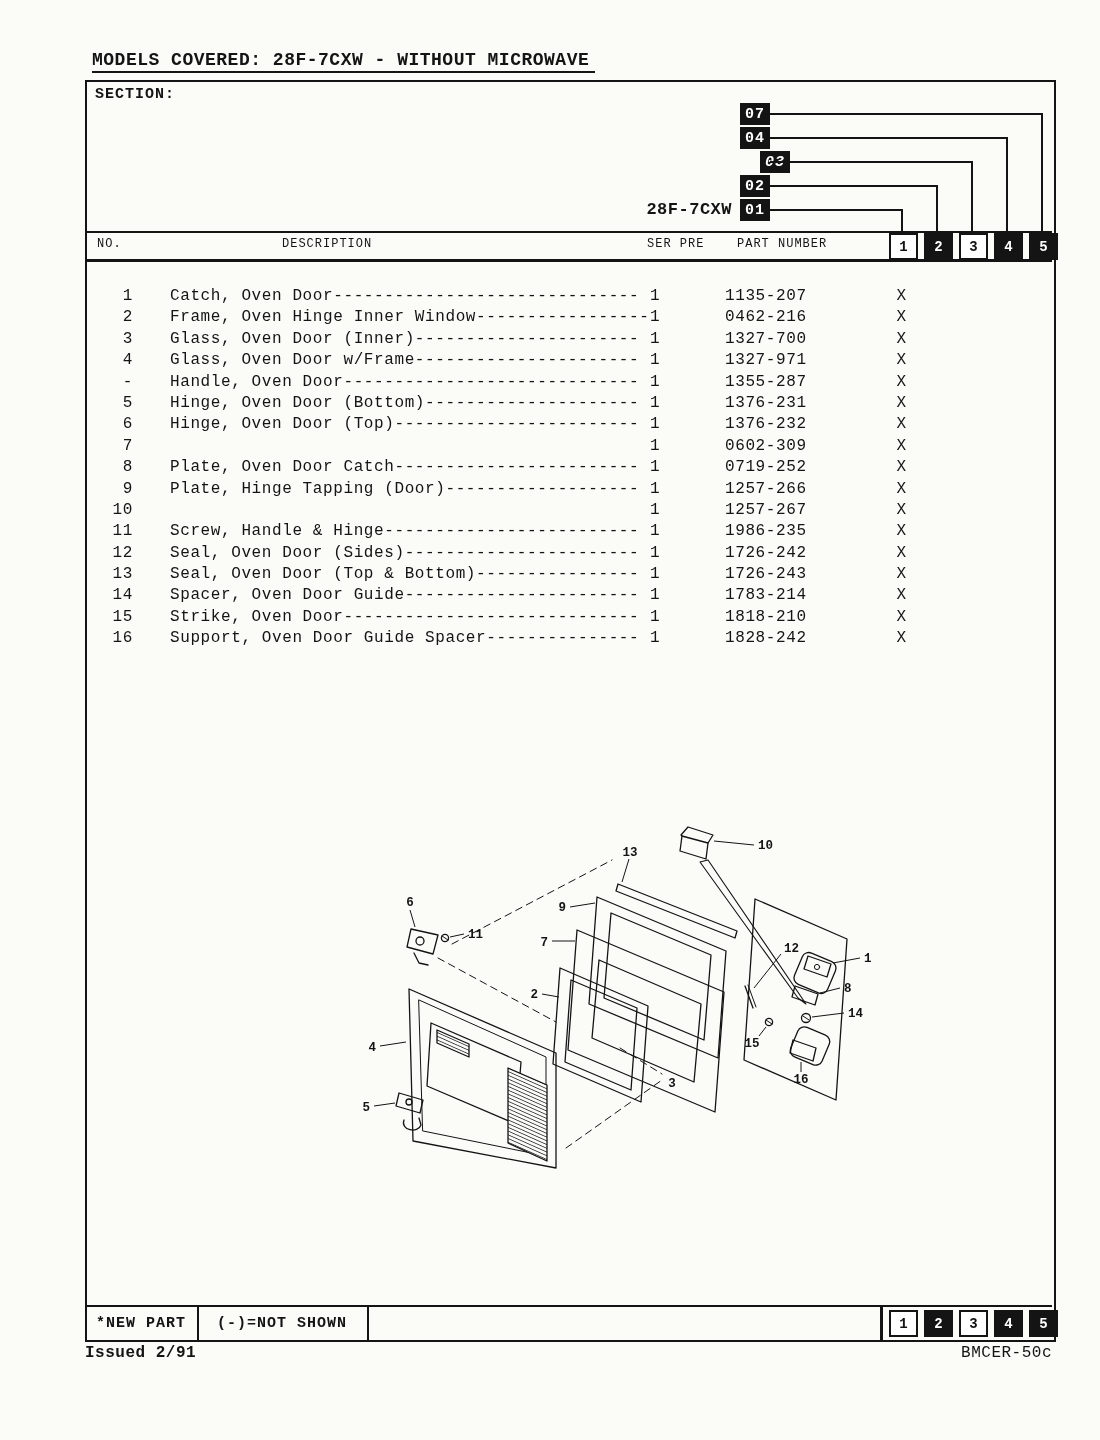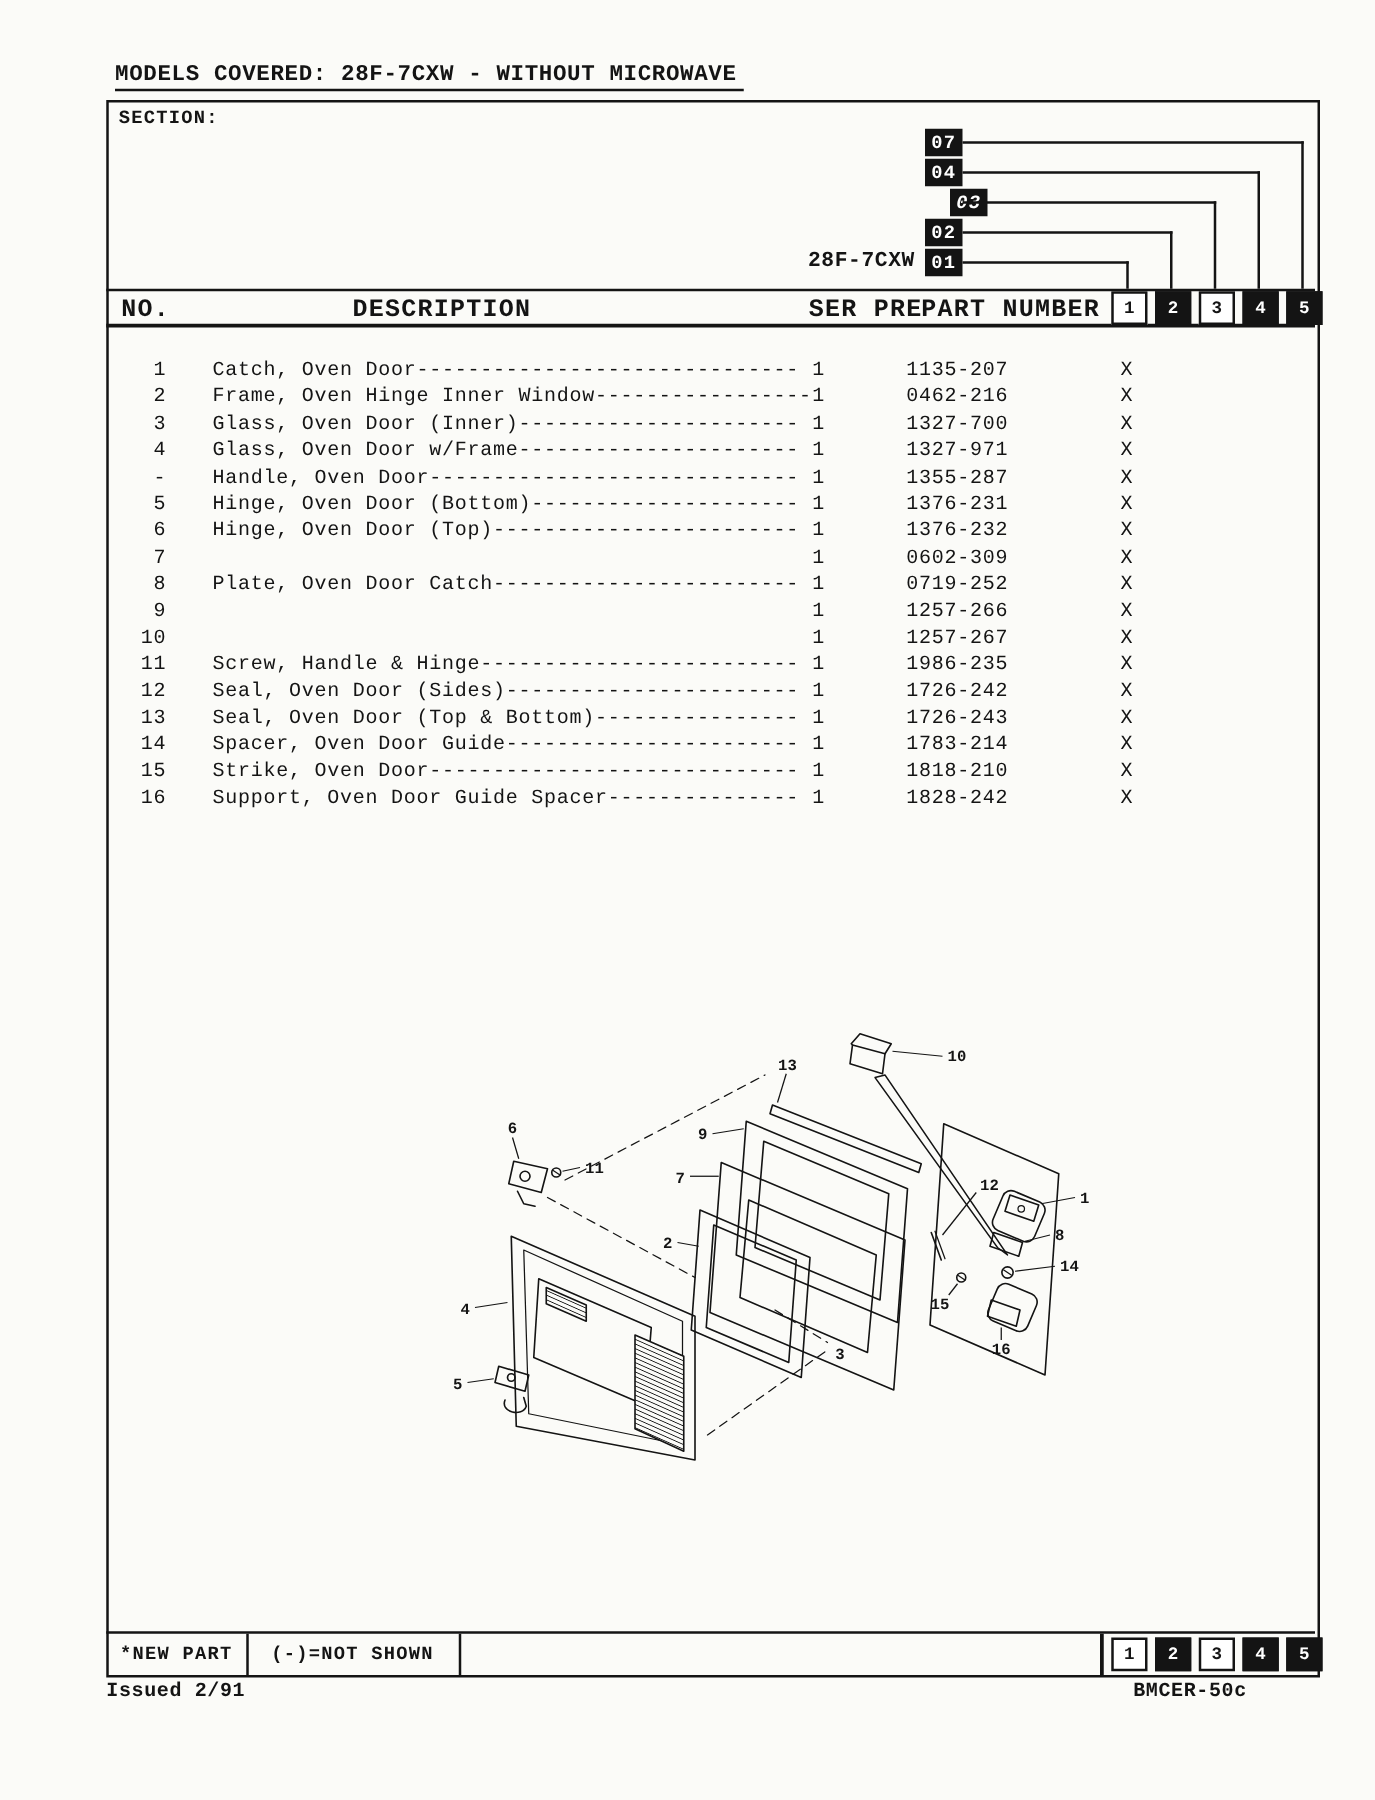--- a/index.html
+++ b/index.html
@@ -9,38 +9,38 @@
   .layer{position:absolute;left:0;top:0;width:1100px;height:1440px;pointer-events:none}
   .heading{left:92px;top:50px;font-size:18px;font-weight:bold;letter-spacing:.5px;
            border-bottom:2.5px solid #141414;padding:0 6px 1px 0;white-space:pre}
   .main-box{left:85px;top:80px;width:967px;height:1258px;border:2.5px solid #141414}
   .section-label{left:95px;top:86px;font-size:15px;font-weight:bold;letter-spacing:1px}
   .model-code{left:560px;top:200px;width:172px;text-align:right;font-size:17px;font-weight:bold;letter-spacing:.5px}
   .mbox{position:absolute;width:30px;height:22px;background:#141414;color:#fff;font-size:15px;font-weight:bold;
         display:flex;align-items:center;justify-content:center;letter-spacing:1px}
   .hline,.vline{position:absolute;background:#141414}
   .header-row{left:85px;top:231px;width:967px;height:26px;border-top:2.5px solid #141414;border-bottom:3px solid #141414}
-  .hlabel{position:absolute;top:4px;font-size:20px;font-weight:bold;letter-spacing:1px;white-space:pre}
+  .hlabel{position:absolute;top:4px;font-size:12px;font-weight:normal;letter-spacing:1px;white-space:pre}
   .cbox{position:absolute;width:25px;height:23px;border:2px solid #141414;background:#fff;color:#141414;
         font-size:14px;font-weight:bold;display:flex;align-items:center;justify-content:center}
   .cbox.filled{background:#141414;color:#fff}
   .rows{left:85px;top:287px;width:967px;font-size:16px;letter-spacing:.6px}
   .trow{position:relative;height:21.4px}
   .cell{position:absolute;top:0;white-space:pre}
   .c-no{left:8px;width:40px;text-align:right}
   .c-desc{left:85px}
   .c-ser{left:552px;width:36px;text-align:center}
   .c-part{left:640px}
   .c-mark{width:35px;text-align:center}
   .footer-bar{left:85px;top:1305px;width:967px;height:33px;border-top:2.5px solid #141414}
   .fcell{position:absolute;top:0;height:100%;display:flex;align-items:center;justify-content:center;
          font-size:15px;font-weight:bold;letter-spacing:1px;border-right:2.5px solid #141414;white-space:pre}
   .vdiv{position:absolute;top:0;height:100%;width:2.5px;background:#141414}
   .issued{left:85px;top:1344px;font-size:16px;font-weight:bold;letter-spacing:.5px}
-  .doccode{left:852px;top:1344px;width:200px;text-align:center;font-size:16px;font-weight:bold;letter-spacing:.5px}
+  .doccode{left:852px;top:1344px;width:200px;text-align:right;font-size:16px;font-weight:normal;letter-spacing:.5px}
   svg text{font-family:"Liberation Mono","DejaVu Sans Mono",monospace}
 </style>
 </head>
 <body>
 
 <div class="abs heading">MODELS COVERED: 28F-7CXW - WITHOUT MICROWAVE</div>
 <div class="abs main-box"></div>
 <div class="abs section-label">SECTION:</div>
 <div class="abs model-code">28F-7CXW</div>
 
@@ -170,20 +170,21 @@
       <span class="cell c-ser">1</span>
       <span class="cell c-part">0719-252</span>
       <span class="cell c-mark" style="left: 799px;">X</span>
       <span class="cell c-mark" style="left: 834px;"></span>
       <span class="cell c-mark" style="left: 869px;"></span>
       <span class="cell c-mark" style="left: 904px;"></span>
       <span class="cell c-mark" style="left: 939px;"></span>
     </div>
     <div class="trow">
       <span class="cell c-no">9</span>
+      <span class="cell c-desc">Plate, Hinge Tapping (Door)-------------------</span>
       <span class="cell c-ser">1</span>
       <span class="cell c-part">1257-266</span>
       <span class="cell c-mark" style="left: 799px;">X</span>
       <span class="cell c-mark" style="left: 834px;"></span>
       <span class="cell c-mark" style="left: 869px;"></span>
       <span class="cell c-mark" style="left: 904px;"></span>
       <span class="cell c-mark" style="left: 939px;"></span>
     </div>
     <div class="trow">
       <span class="cell c-no">10</span>

